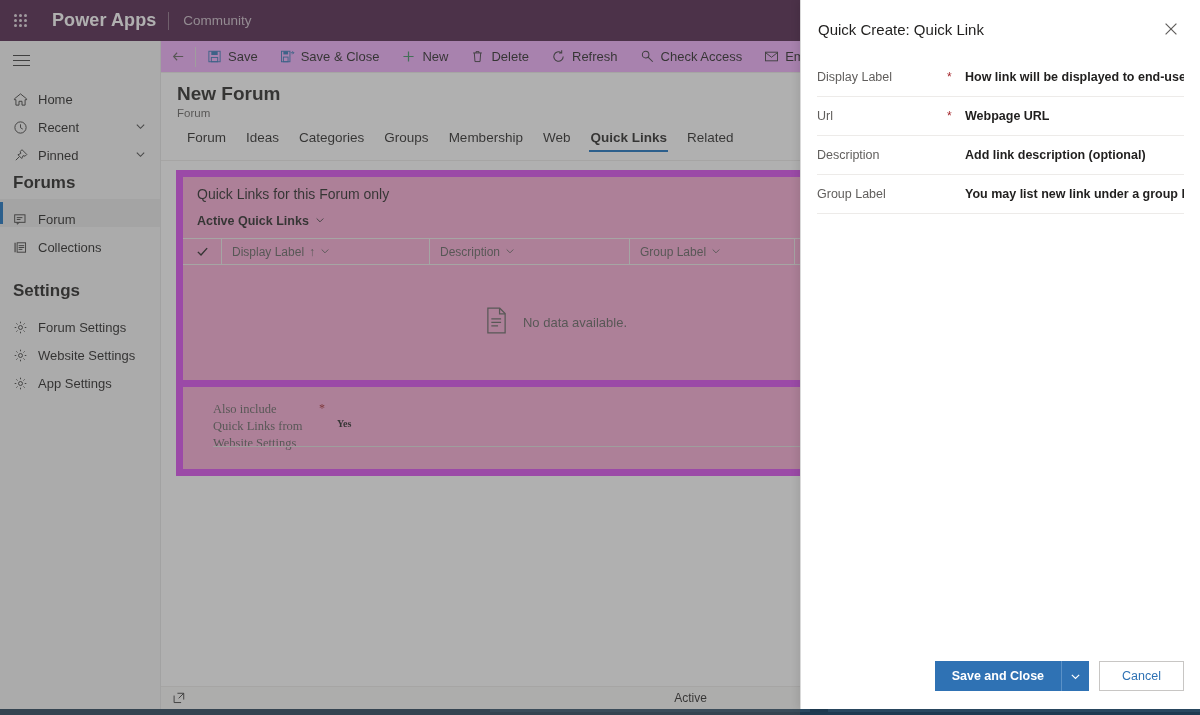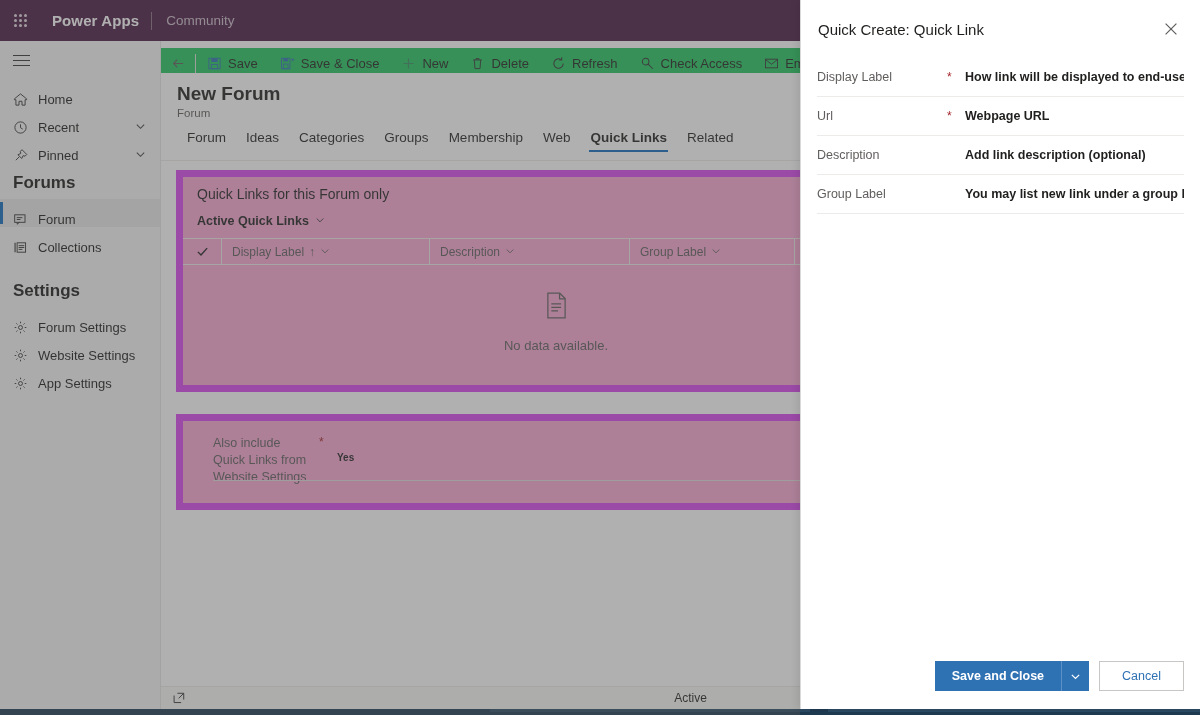--- a/index.html
+++ b/index.html
@@ -16,21 +16,21 @@
 
   
   .topbar {
     position: absolute; top: 0; left: 0; width: 1200px; height: 41px;
     background: #4a1a44; display: flex; align-items: center;
   }
   .waffle { width: 40px; display: flex; justify-content: center; align-items: center; cursor: pointer; }
   .waffle-grid { display: grid; grid-template-columns: repeat(3, 3px); grid-template-rows: repeat(3, 3px); gap: 2px; }
   .waffle-grid i { display: block; width: 3px; height: 3px; background: #e3d9e1; border-radius: 50%; }
   .brand {
-    color: #ffffff; font-size: 15px; font-weight: bold;
+    color: #ffffff; font-size: 18px; font-weight: bold;
     padding: 0 12px; letter-spacing: .1px;
   }
   .brand-sep { width: 1px; height: 18px; background: #8a6d84; }
   .env-name { color: #cbbcc8; font-size: 13.5px; padding: 0 14px; }
 
   
   .sidenav {
     position: absolute; top: 41px; left: 0; width: 161px; height: 674px;
     background: #f6f6f6; border-right: 1px solid #e6e6e6;
   }
@@ -52,22 +52,22 @@
     width: 3px; background: #0f6cbd;
   }
   .nav-group {
     font-size: 17px; font-weight: bold; color: #1b1a19;
     padding: 10px 0 6px 13px;
   }
   .nav-spacer { height: 16px; }
 
   
   .cmdbar {
-    position: absolute; top: 48px; left: 161px; width: 1039px; height: 32px;
-    background: #22c55e; border-bottom: 1px solid #edebe9;
+    position: absolute; top: 41px; left: 161px; width: 1039px; height: 32px;
+    background: #f0abfc; border-bottom: 1px solid #edebe9;
     display: flex; align-items: center; overflow: hidden; text-align: center;
   }
   .cmd-back { width: 34px; display: flex; justify-content: center; align-items: center; cursor: pointer; }
   .cmd-div { width: 1px; height: 20px; background: #e1dfdd; }
   .cmd-btn {
     display: flex; align-items: center; gap: 6px; height: 32px;
     padding: 0 11px; font-size: 13px; color: #201f1e; cursor: pointer; white-space: nowrap;
   }
   .cmd-btn svg { flex: none; }
 
@@ -104,27 +104,27 @@
     border-top: 1px solid #edebe9; border-bottom: 1px solid #edebe9;
     font-size: 12px; color: #605e5c;
   }
   .gh-check { width: 38px; display: flex; justify-content: center; align-items: center; color: #201f1e; }
   .gh-cell {
     display: flex; align-items: center; gap: 5px; height: 27px;
     padding-left: 10px; border-left: 1px solid #edebe9; white-space: nowrap;
     cursor: pointer;
   }
   .empty-area {
-    height: 115px; display: flex; flex-direction: column;
+    height: 115px; display: flex; flex-direction: row;
     align-items: center; justify-content: center; gap: 15px;
   }
   .empty-text { font-size: 13px; color: #605e5c; }
 
   
-  #field-card { left: 176px; top: 414px; width: 760px; height: 96px; }
+  #field-card { left: 176px; top: 380px; width: 760px; height: 96px; font-family: Liberation Serif, serif; }
   .field-row { display: flex; padding: 14px 0 0 30px; }
   .field-label {
     width: 96px; font-size: 12.5px; color: #605e5c; line-height: 17px;
   }
   .req-star { width: 28px; font-size: 12px; color: #a4262c; padding-left: 10px; }
   .field-val { font-size: 10px; font-weight: bold; color: #201f1e; padding-top: 17px; }
   .field-underline {
     position: absolute; left: 30px; right: 105px; bottom: 22px;
     height: 1px; background: #e1dfdd;
   }

